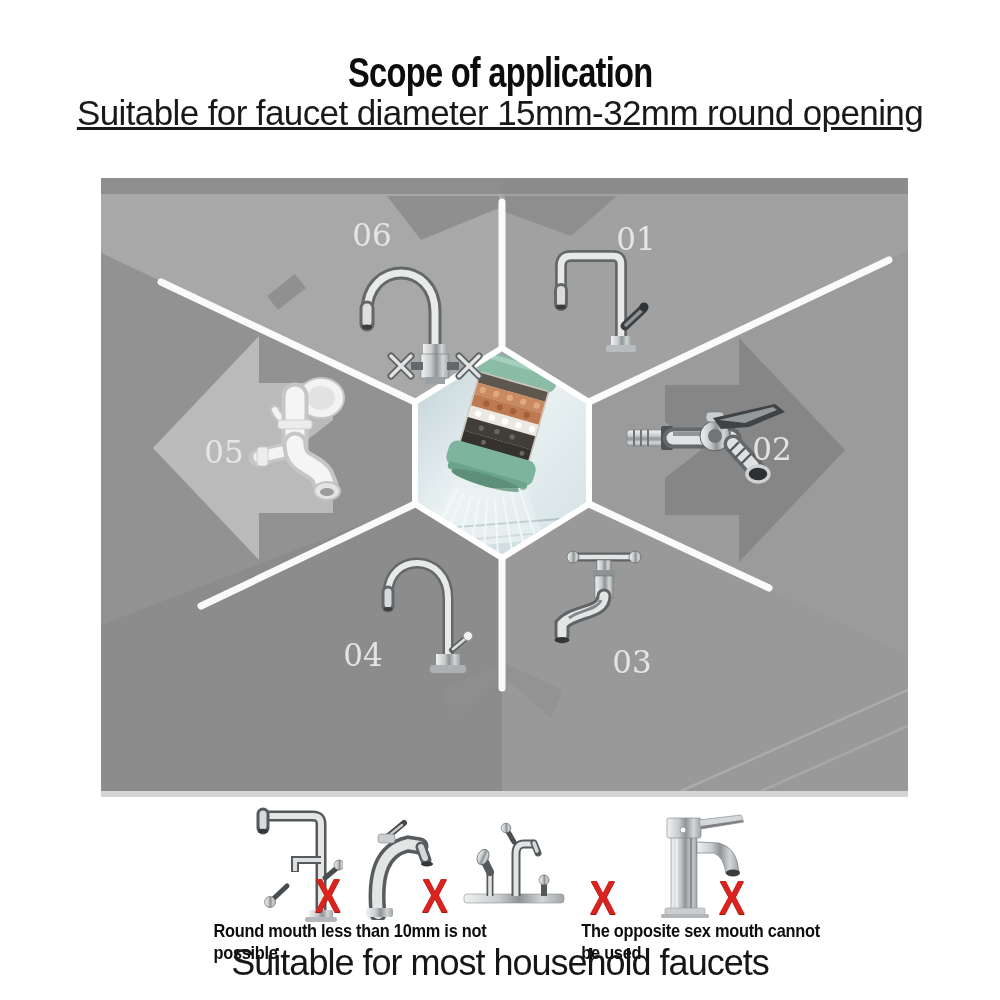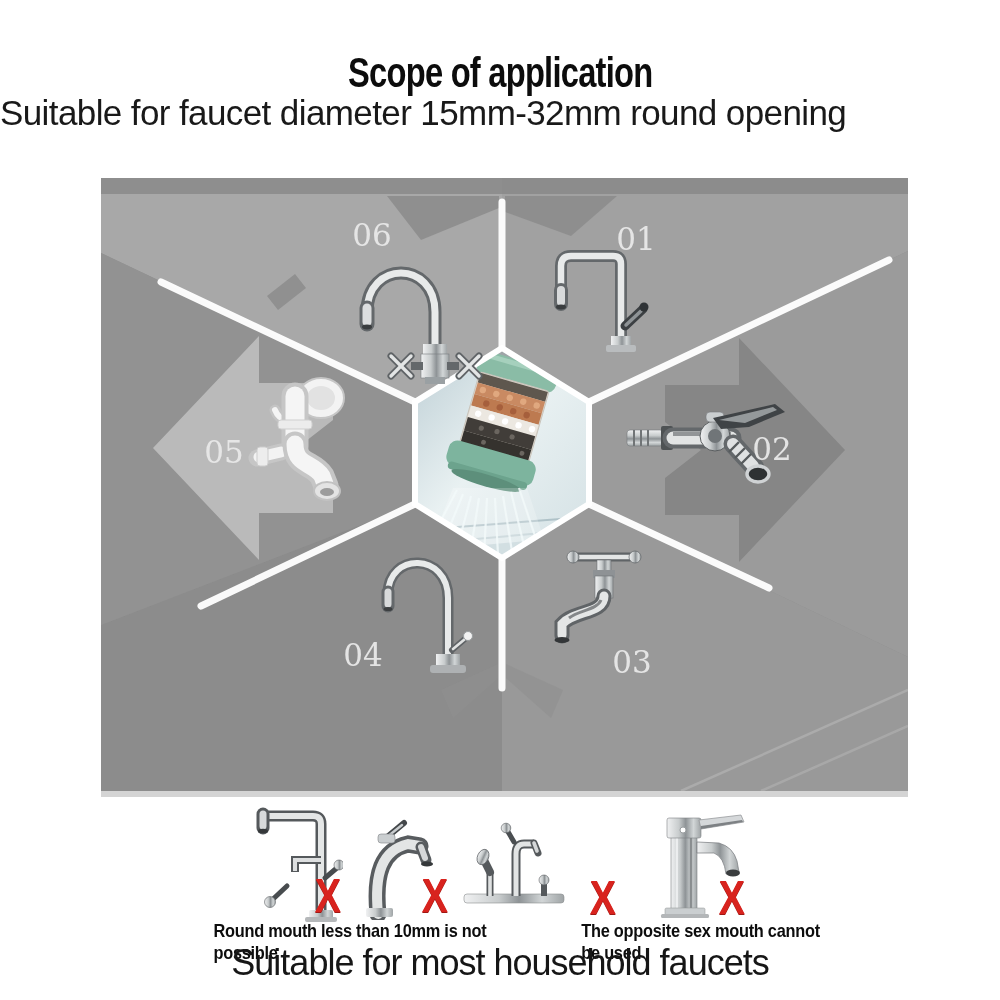--- a/index.html
+++ b/index.html
@@ -4,22 +4,22 @@
 <style>
   html,body{margin:0;padding:0;background:#fff;width:1000px;height:1000px;overflow:hidden;
     font-family:"Liberation Sans",sans-serif;}
   .abs{position:absolute;}
   #stage{position:relative;width:1000px;height:1000px;background:#ffffff;}
 
   
   #title{top:26px;left:0;width:1000px;text-align:center;color:#0c0c0c;margin-top:22px;}
   #title span{display:inline-block;font-size:43px;font-weight:900;letter-spacing:-1px;
     transform:scaleX(.76);transform-origin:center;}
-  #subtitle{top:93px;left:0;width:1000px;font-size:35px;color:#191919;
-    letter-spacing:-.6px;}
+  #subtitle{top:93px;left:0;width:1000px;text-align:center;font-size:35px;color:#191919;
+    letter-spacing:-.6px;text-decoration:underline;}
 
   
   #panel{left:101px;top:178px;width:807px;height:613px;}
   #panel-shadow{left:101px;top:791px;width:807px;height:6px;background:#aaaaaa;opacity:.5;}
 
   .numfont{font-family:"DejaVu Serif",serif;font-size:31px;fill:#e9e9e9;opacity:.95;}
 
   
   .xmark{display:block;width:44px;text-align:center;font-size:48px;line-height:44px;
     font-weight:900;color:#d8231e;transform:scaleX(.82);transform-origin:center;

